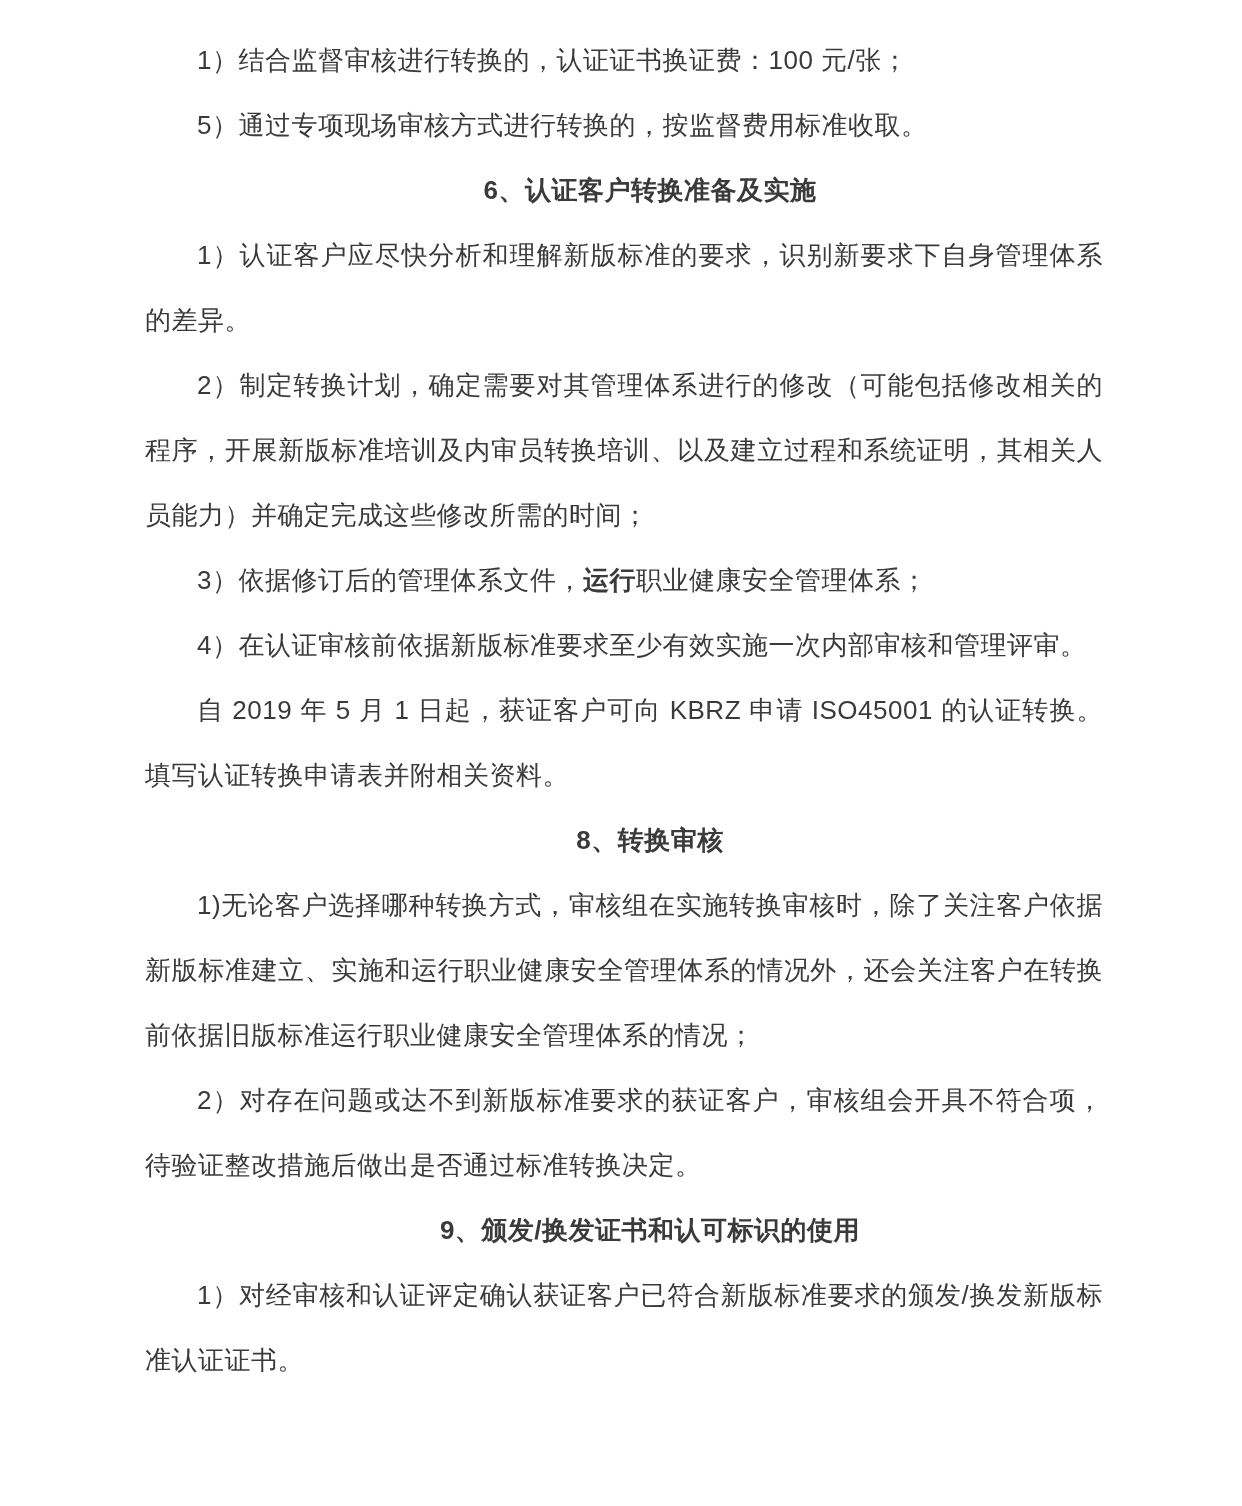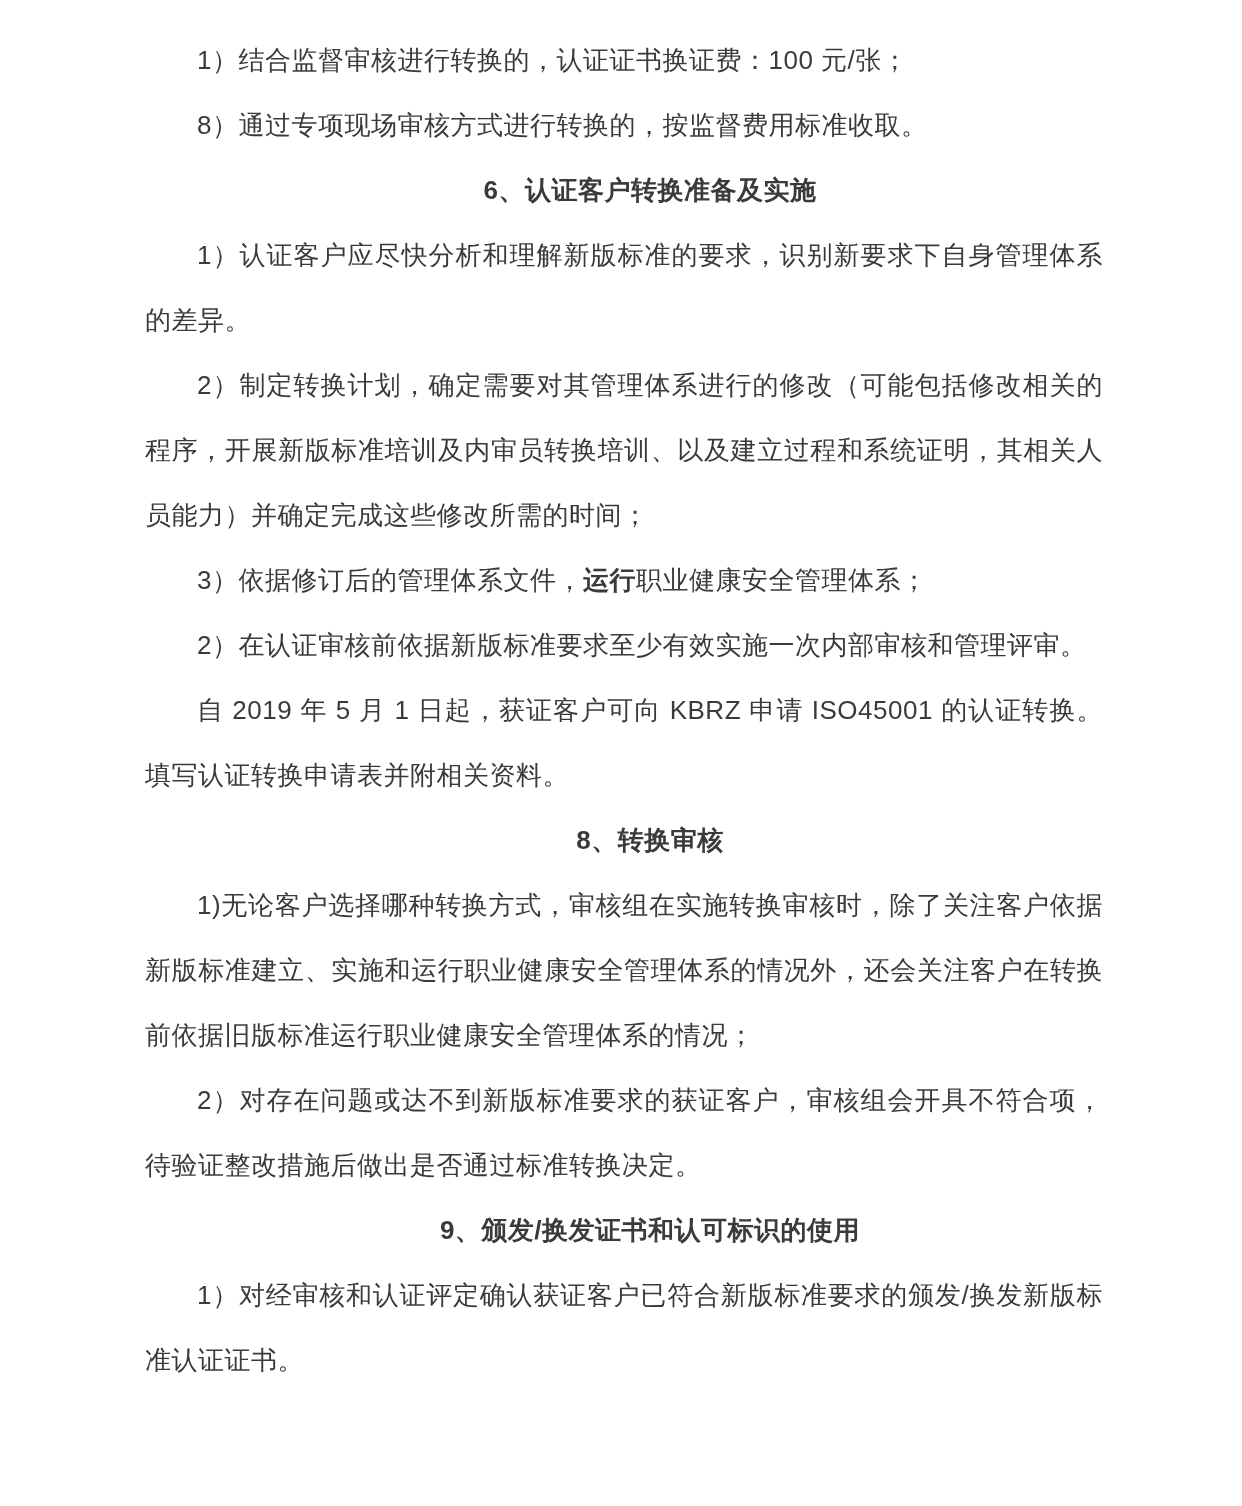--- a/index.html
+++ b/index.html
@@ -34,25 +34,25 @@
   }
   .run-bold {
     font-weight: 700;
   }
 </style>
 </head>
 <body style="background: rgb(255, 255, 255);">
 
 <main id="doc" class="doc-page" style="color: rgb(58, 58, 58);">
     <p class="block paragraph"><span class="run">1）结合监督审核进行转换的，认证证书换证费：100 元/张；</span></p>
-    <p class="block paragraph"><span class="run">8）通过专项现场审核方式进行转换的，按监督费用标准收取。</span></p>
+    <p class="block paragraph"><span class="run">5）通过专项现场审核方式进行转换的，按监督费用标准收取。</span></p>
     <p class="block heading"><span class="run">6、认证客户转换准备及实施</span></p>
     <p class="block paragraph"><span class="run">1）认证客户应尽快分析和理解新版标准的要求，识别新要求下自身管理体系的差异。</span></p>
     <p class="block paragraph"><span class="run">2）制定转换计划，确定需要对其管理体系进行的修改（可能包括修改相关的程序，开展新版标准培训及内审员转换培训、以及建立过程和系统证明，其相关人员能力）并确定完成这些修改所需的时间；</span></p>
     <p class="block paragraph"><span class="run">3）依据修订后的管理体系文件，</span><span class="run-bold">运行</span><span class="run">职业健康安全管理体系；</span></p>
-    <p class="block paragraph"><span class="run">2）在认证审核前依据新版标准要求至少有效实施一次内部审核和管理评审。</span></p>
+    <p class="block paragraph"><span class="run">4）在认证审核前依据新版标准要求至少有效实施一次内部审核和管理评审。</span></p>
     <p class="block paragraph"><span class="run">自 2019 年 5 月 1 日起，获证客户可向 KBRZ 申请 ISO45001 的认证转换。填写认证转换申请表并附相关资料。</span></p>
     <p class="block heading"><span class="run">8、转换审核</span></p>
     <p class="block paragraph"><span class="run">1)无论客户选择哪种转换方式，审核组在实施转换审核时，除了关注客户依据新版标准建立、实施和运行职业健康安全管理体系的情况外，还会关注客户在转换前依据旧版标准运行职业健康安全管理体系的情况；</span></p>
     <p class="block paragraph"><span class="run">2）对存在问题或达不到新版标准要求的获证客户，审核组会开具不符合项，待验证整改措施后做出是否通过标准转换决定。</span></p>
     <p class="block heading"><span class="run">9、颁发/换发证书和认可标识的使用</span></p>
     <p class="block paragraph"><span class="run">1）对经审核和认证评定确认获证客户已符合新版标准要求的颁发/换发新版标准认证证书。</span></p>
   </main>
 
 </body></html>

